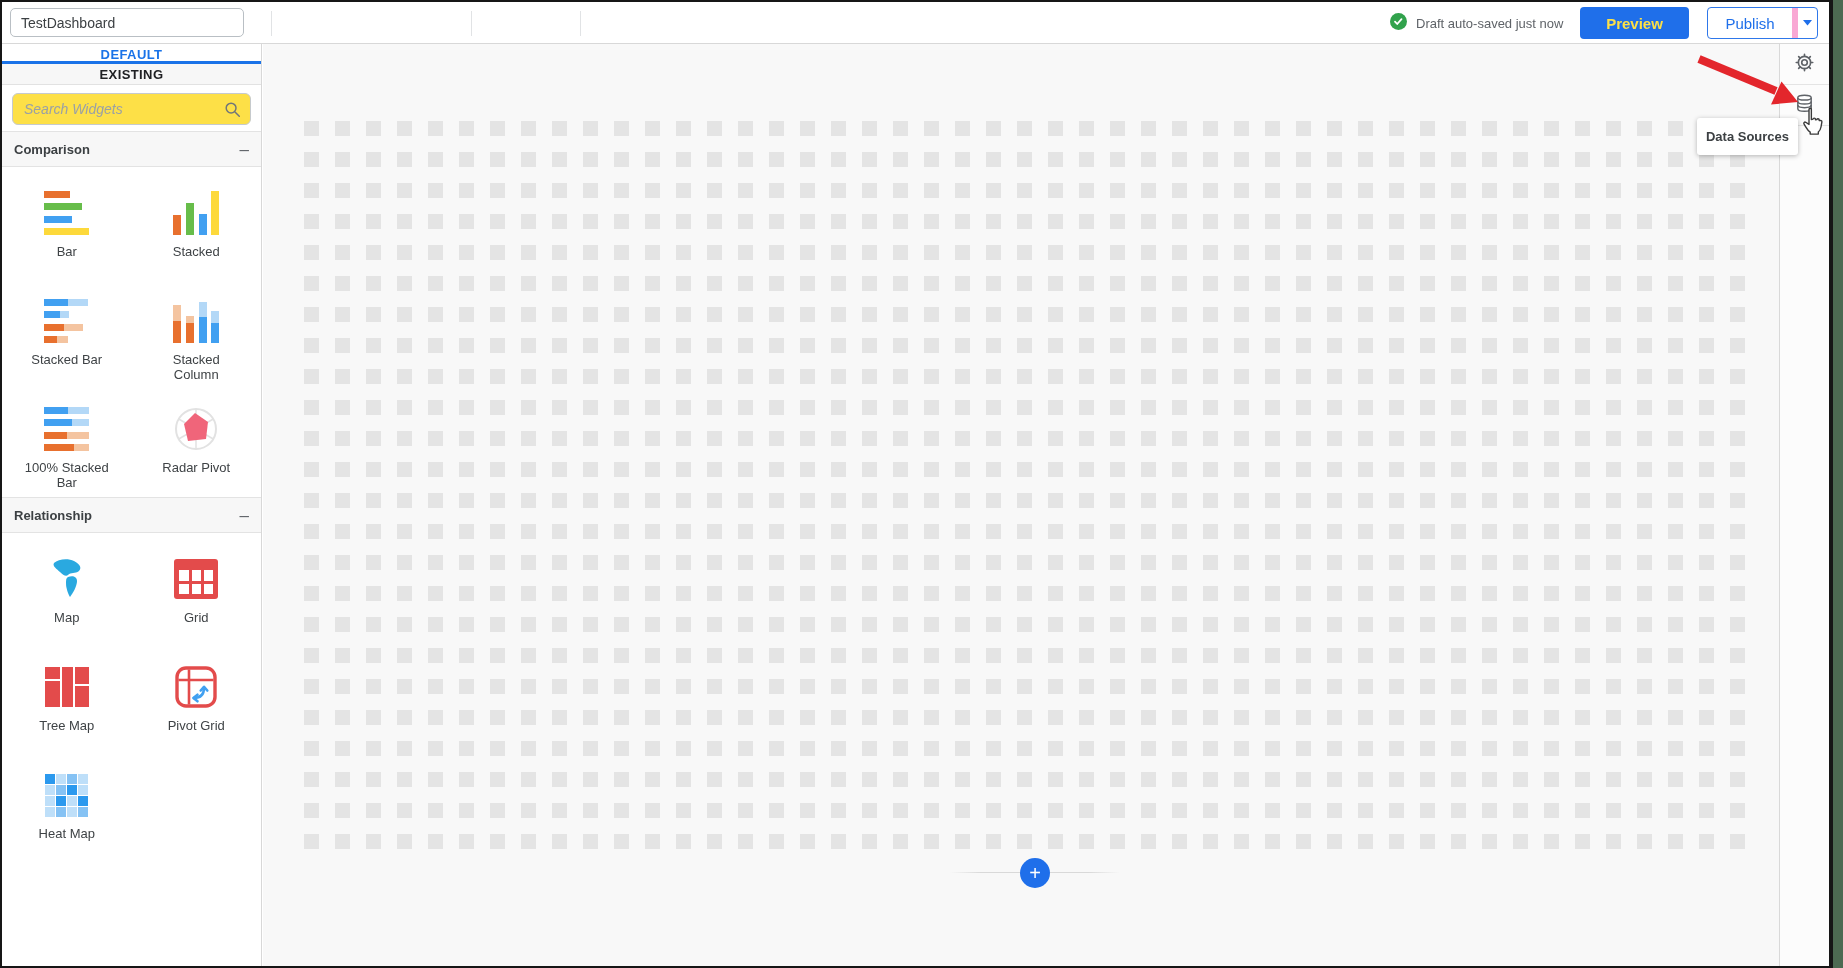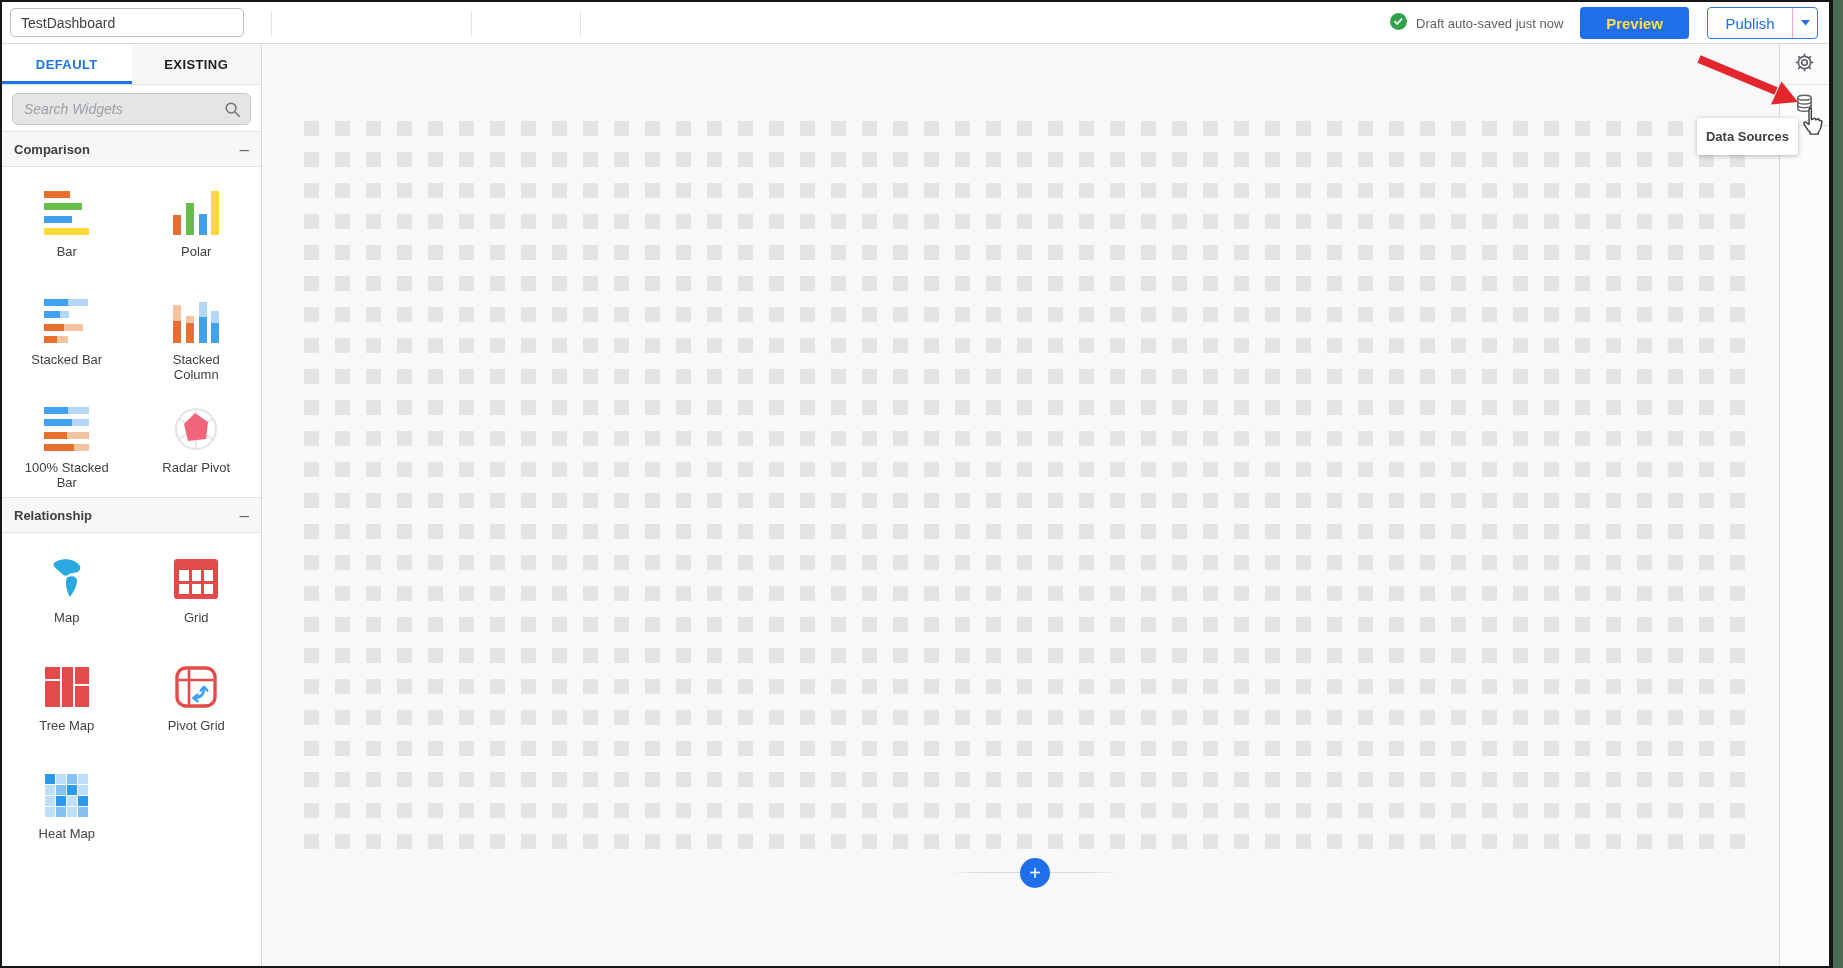--- a/index.html
+++ b/index.html
@@ -14,32 +14,32 @@
   #name-input{left:8px;top:6px;width:234px;height:29px;border:1px solid #b9bfc4;border-radius:5px;
     padding:0 10px;font-size:14px;color:#3c4043;outline:none;font-family:inherit;background:#fff;}
   .vsep{top:9px;width:1px;height:25px;background:#e1e3e5;}
   #autosave{left:1388px;top:0;height:42px;display:flex;align-items:center;gap:9px;}
   #autosave-text{font-size:13px;color:#5f6368;}
   #preview-btn{left:1578px;top:5px;width:109px;height:32px;border:none;border-radius:4px;
     color:#fde047;font-size:15px;font-weight:700;cursor:pointer;font-family:inherit;}
   #publish-btn{left:1705px;top:5px;width:111px;height:32px;border:1px solid #2e77ea;border-radius:4px;
     background:#fff;display:flex;align-items:stretch;cursor:pointer;overflow:hidden;padding:0;}
   #publish-main{width:84px;display:flex;align-items:center;justify-content:center;
-    font-size:15px;color:#1f6fea;border-right:1px solid #f9a8d4;}
+    font-size:15px;color:#1f6fea;border-right:6px solid #f9a8d4;}
   #publish-caret{flex:1;display:flex;align-items:center;justify-content:center;}
   
   #sidebar{left:2px;top:44px;width:260px;height:922px;background:#fff;border-right:1px solid #d8d8d8;overflow:hidden;}
-  #tabs{display:flex;height:40px;border-bottom:1px solid #e2e2e2;}
+  #tabs{display:flex;height:40px;border-bottom:1px solid #e2e2e2;flex-direction:column;}
   .tab{flex:1;display:flex;align-items:center;justify-content:center;font-size:13px;font-weight:700;
     letter-spacing:.4px;cursor:pointer;position:relative;color:#202124;background:#f7f7f7;}
   .tab.active{color:#1a73e8;background:#fff;}
   .tab.active::after{content:"";position:absolute;left:0;right:0;bottom:0;height:3px;background:#1a73e8;}
   #search-wrap{position:relative;margin:8px 10px 0 10px;}
   #search-input{width:100%;height:32px;box-sizing:border-box;border:1px solid #c6cacd;border-radius:6px;
-    padding:0 34px 0 11px;font-size:14px;font-style:italic;color:#5f6368;outline:none;background:#e5e5e5;font-family:inherit;}
+    padding:0 34px 0 11px;font-size:14px;font-style:italic;color:#5f6368;outline:none;background:#fde047;font-family:inherit;}
   #search-input::placeholder{color:#9aa0a6;font-style:italic;}
   #search-icon{position:absolute;right:9px;top:6px;}
   .sec-header{margin-top:6px;height:34px;background:#f7f7f7;border-top:1px solid #e3e3e3;border-bottom:1px solid #e3e3e3;
     display:flex;align-items:center;justify-content:space-between;padding:0 12px;}
   .sec-title{font-size:13px;font-weight:700;color:#3c4043;}
   .sec-collapse{font-size:17px;color:#5f6368;cursor:pointer;line-height:1;}
   .widgets{display:flex;flex-wrap:wrap;}
   .widget{width:50%;height:108px;box-sizing:border-box;padding-top:24px;display:flex;flex-direction:column;
     align-items:center;cursor:pointer;}
   .w-icon{width:46px;height:44px;position:relative;flex:none;}
@@ -146,21 +146,21 @@
                   <div style="height:32px;background:#67bd4a;"></div>
                 </div>
                 <div style="width:8px;display:flex;flex-direction:column;">
                   <div style="height:21px;background:#41a0f1;"></div>
                 </div>
                 <div style="width:8px;display:flex;flex-direction:column;">
                   <div style="height:44px;background:#fdd93b;"></div>
                 </div>
               </div>
             </div>
-            <div class="w-label">Polar</div>
+            <div class="w-label">Stacked</div>
           </div>
           <div class="widget">
             <div class="w-icon">
               <div style="position:absolute;inset:0;display:flex;flex-direction:column;justify-content:space-between;">
                 <div style="display:flex;height:7px;">
                   <div style="width:24px;background:#41a0f1;"></div>
                   <div style="width:20px;background:#b3d8f7;"></div>
                 </div>
                 <div style="display:flex;height:7px;">
                   <div style="width:16px;background:#41a0f1;"></div>

